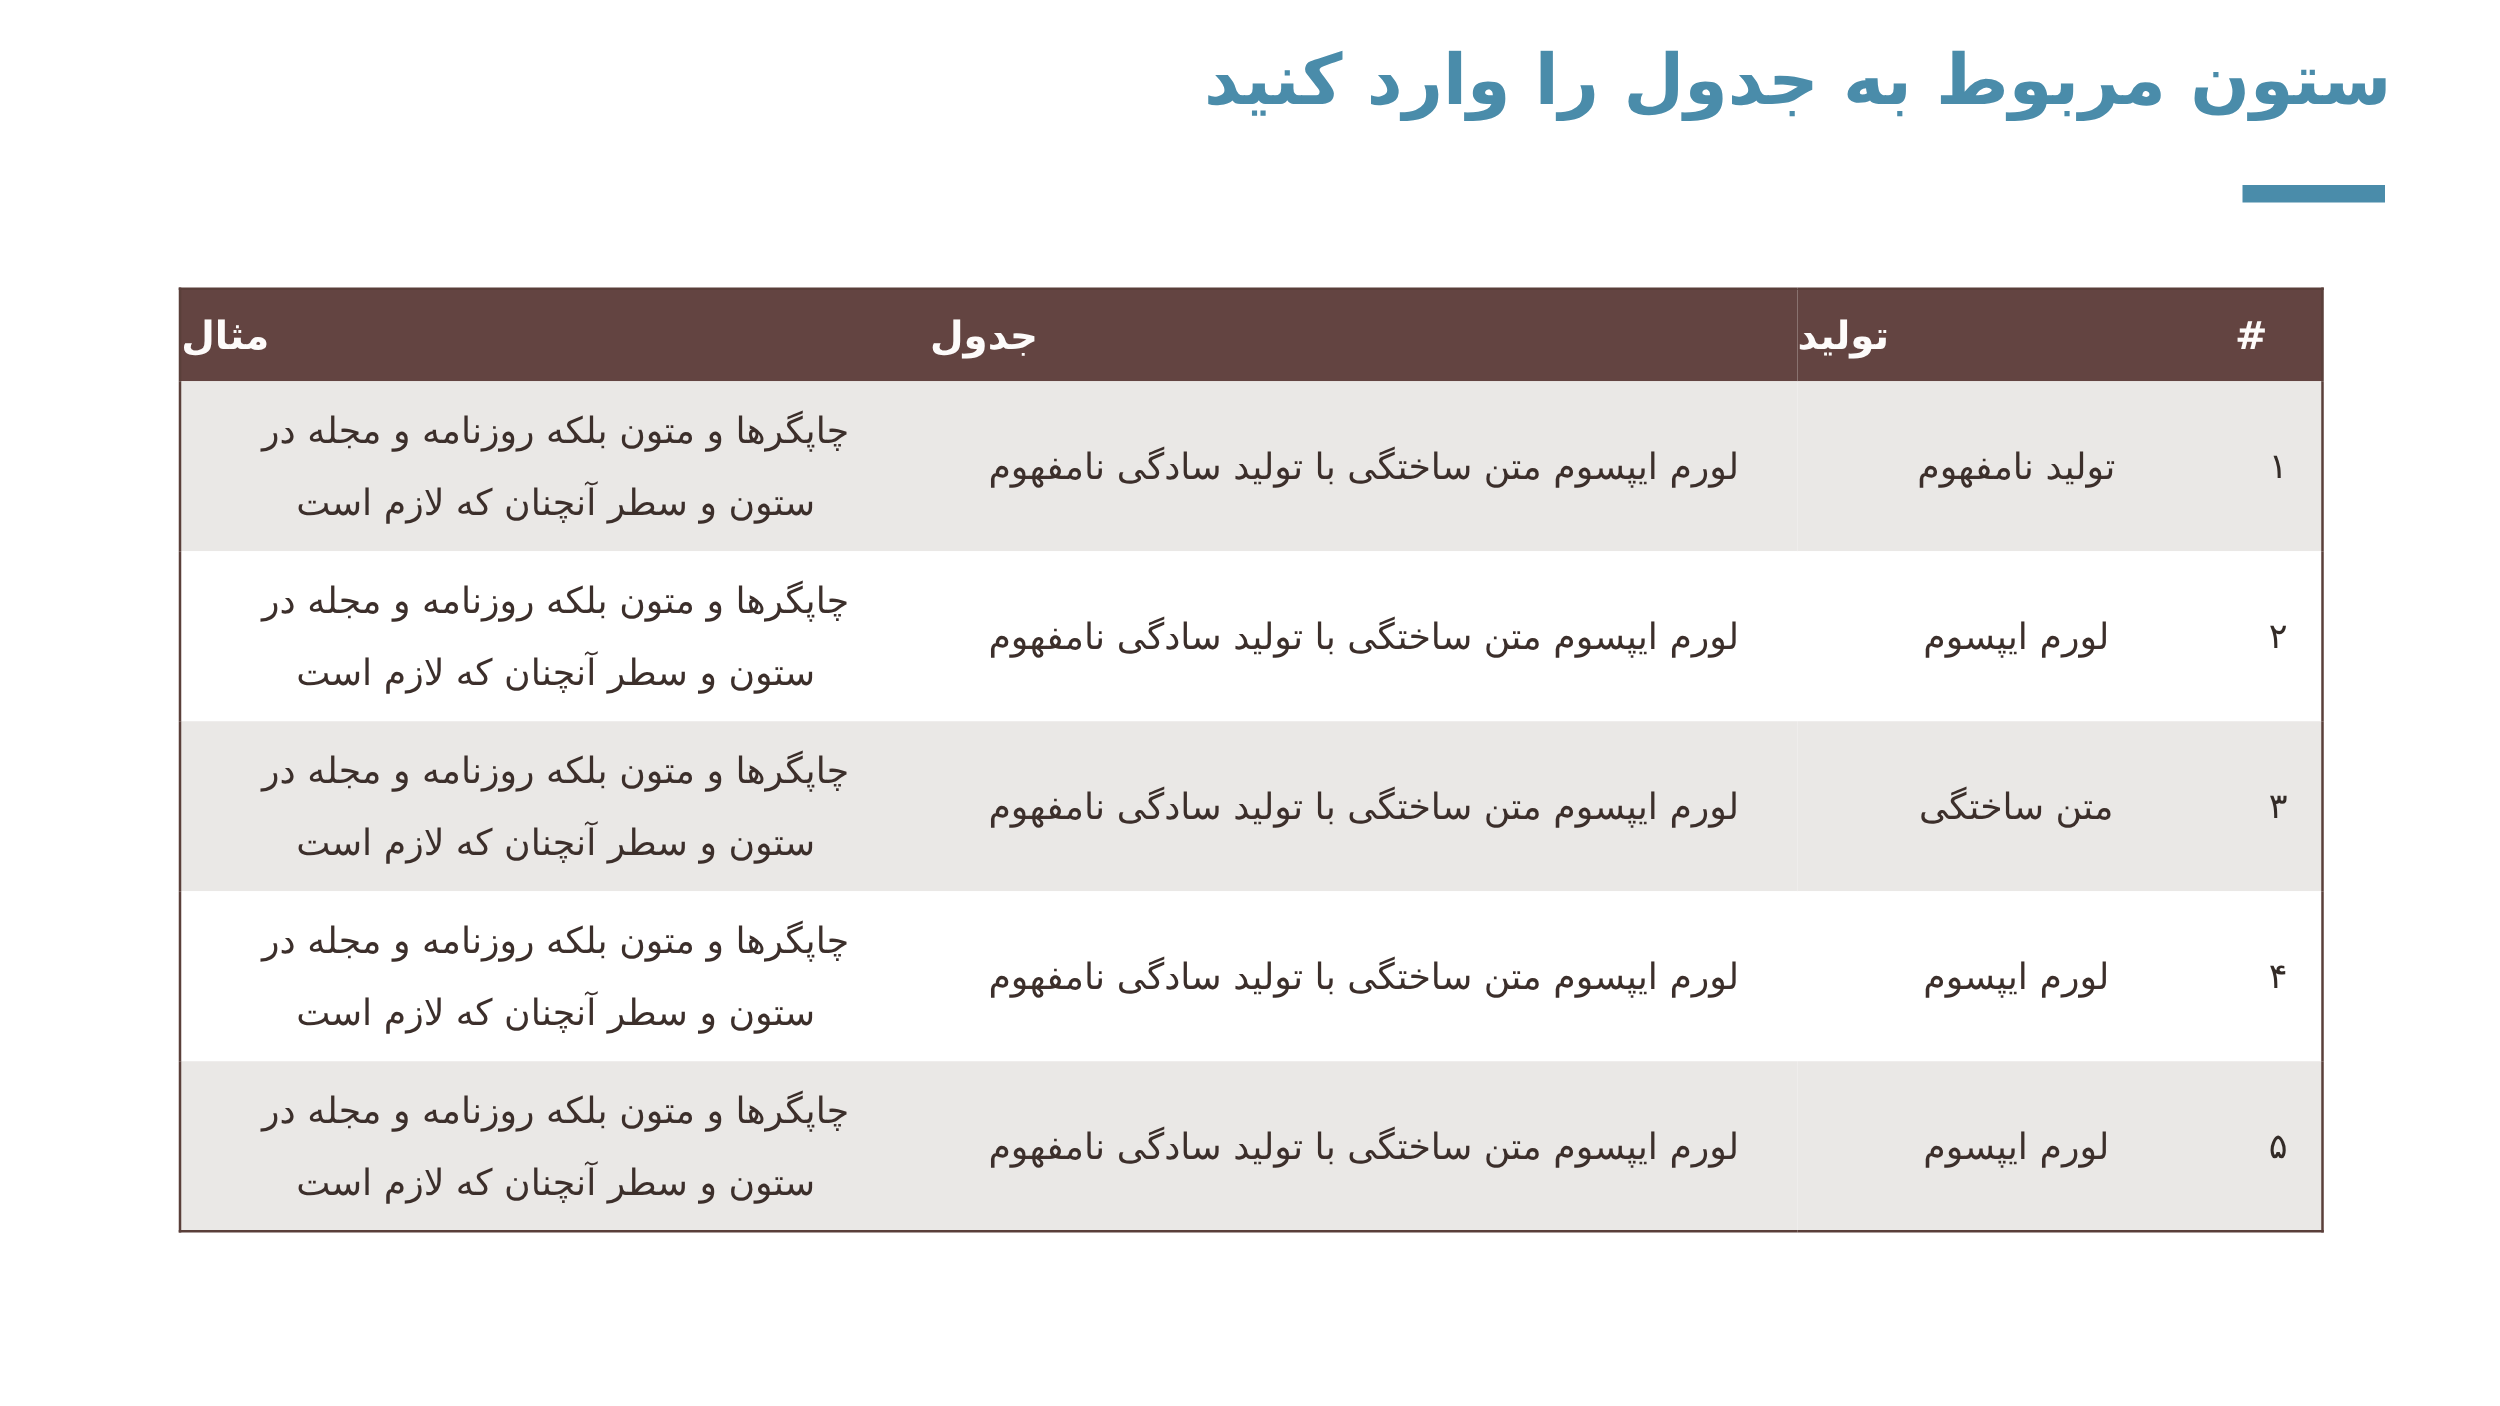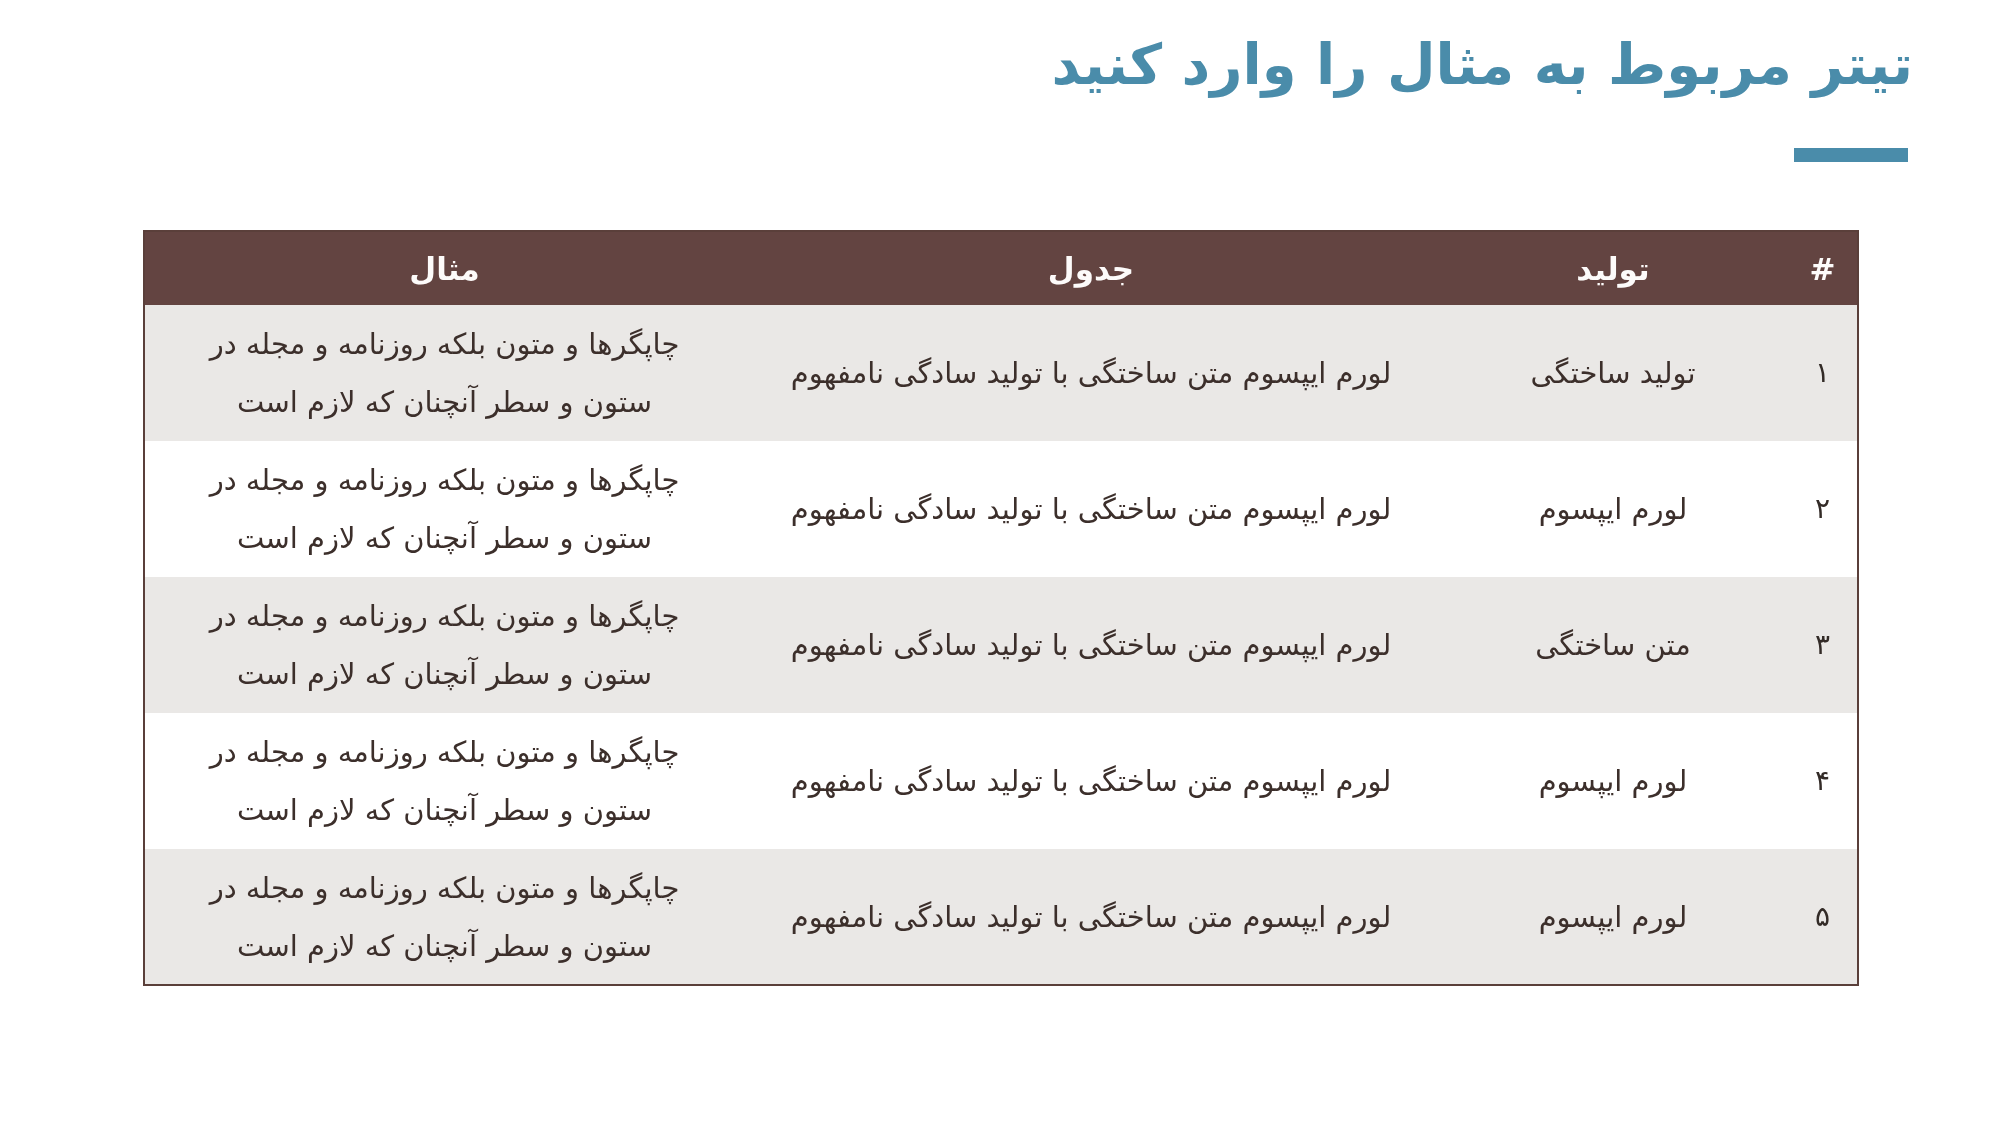--- a/index.html
+++ b/index.html
@@ -46,21 +46,21 @@
     table-layout: fixed;
   }
   .data-table thead tr {
     height: 74px;
   }
   .data-table th {
     background: #634441;
     color: #fdfbfa;
     font-size: 31px;
     font-weight: 700;
-    text-align: center;
+    text-align: left;
     vertical-align: middle;
     padding: 0;
   }
   .data-table tbody tr {
     height: 136px;
     background: #ffffff;
   }
   .data-table tbody tr.alt {
     background: #eae8e6;
   }
@@ -79,21 +79,21 @@
   td.cell-num   { font-size: 28px; color: #332b27; }
   td.cell-title { white-space: nowrap; }
   td.cell-desc  { white-space: nowrap; }
   td.cell-ex    { padding: 0 62px; margin-left: 12px; }
 </style>
 </head>
 <body>
 
 <div class="slide">
 
-  <h1 class="page-title">تیتر مربوط به مثال را وارد کنید</h1>
+  <h1 class="page-title">ستون مربوط به جدول را وارد کنید</h1>
 
   <div class="title-underline"></div>
 
   <table class="data-table" dir="rtl">
     <colgroup>
       <col class="col-num">
       <col class="col-title">
       <col class="col-desc">
       <col class="col-ex">
     </colgroup>
@@ -101,21 +101,21 @@
       <tr>
         <th>#</th>
         <th>تولید</th>
         <th>جدول</th>
         <th>مثال</th>
       </tr>
     </thead>
     <tbody>
       <tr class="alt">
         <td class="cell-num">۱</td>
-        <td class="cell-title">تولید ساختگی</td>
+        <td class="cell-title">تولید نامفهوم</td>
         <td class="cell-desc">لورم ایپسوم متن ساختگی با تولید سادگی نامفهوم</td>
         <td class="cell-ex">چاپگرها و متون بلکه روزنامه و مجله در ستون و سطر آنچنان که لازم است</td>
       </tr>
       <tr>
         <td class="cell-num">۲</td>
         <td class="cell-title">لورم ایپسوم</td>
         <td class="cell-desc">لورم ایپسوم متن ساختگی با تولید سادگی نامفهوم</td>
         <td class="cell-ex">چاپگرها و متون بلکه روزنامه و مجله در ستون و سطر آنچنان که لازم است</td>
       </tr>
       <tr class="alt">

